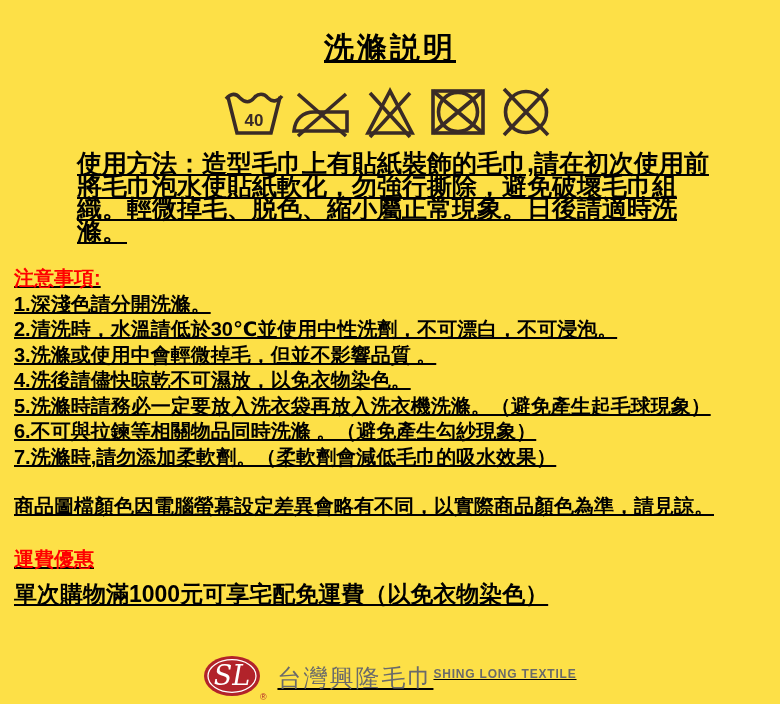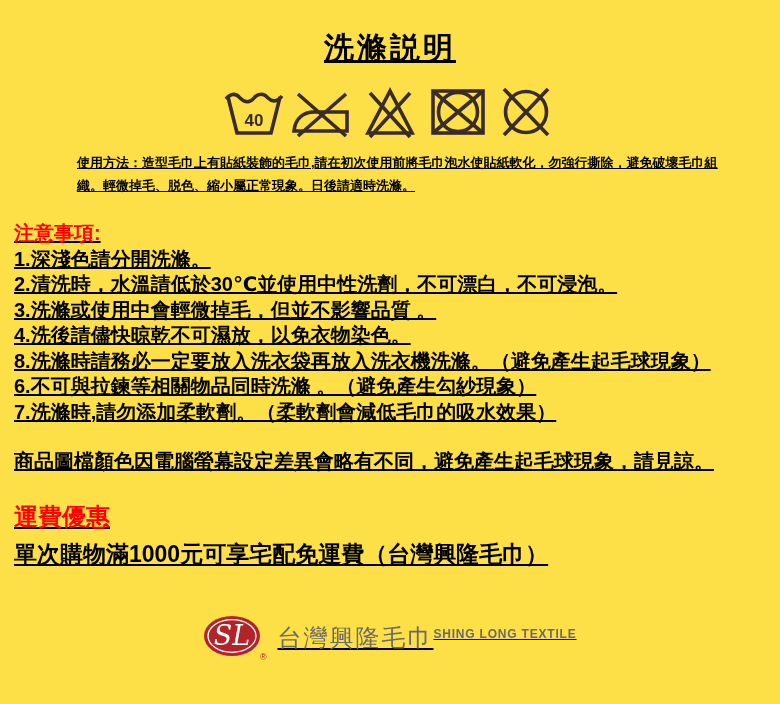--- a/index.html
+++ b/index.html
@@ -26,30 +26,30 @@
     align-items:flex-end;
     gap:8px;
     height:56px;
   }
   .symbols svg { display:block; }
   .ink { stroke:var(--symbol_ink,#3a2b26); fill:none; stroke-width:3.6; }
   .ink-txt { fill:var(--symbol_ink,#3a2b26); font-weight:bold; font-size:17px; font-family:"Liberation Sans",sans-serif; }
   .usage {
     margin:13px 60px 0 77px;
     width:645px;
-    font-size:13px;
+    font-size:25px;
     line-height:22.5px;
     font-weight:bold;
     word-break:break-all;
   }
   .notices { margin:24px 12px 0 14px; font-size:20px; line-height:25.5px; font-weight:bold; }
   .red { color:var(--accent_red,#f00); }
   .disclaimer { margin:23px 0 0 14px; font-size:20px; font-weight:bold; }
   .shipping { margin:26px 0 0 14px; }
-  .shipping-heading { font-size:24px; font-weight:bold; }
+  .shipping-heading { font-size:20px; font-weight:bold; }
   .shipping-text { margin-top:6px; font-size:23px; font-weight:bold; }
   .footer {
     margin-top:44px;
     display:flex;
     justify-content:center;
     align-items:center;
     gap:10px;
   }
   .brand-text { display:flex; flex-direction:row; }
   .brand-zh {
@@ -111,30 +111,30 @@
   </div>
 
   <p class="usage">使用方法：造型毛巾上有貼紙裝飾的毛巾,請在初次使用前將毛巾泡水使貼紙軟化，勿強行撕除，避免破壞毛巾組織。輕微掉毛、脱色、縮小屬正常現象。日後請適時洗滌。</p>
 
   <div class="notices">
     <div class="red">注意事項:</div>
     <div>1.深淺色請分開洗滌。</div>
     <div>2.清洗時，水溫請低於30℃並使用中性洗劑，不可漂白，不可浸泡。</div>
     <div>3.洗滌或使用中會輕微掉毛，但並不影響品質 。</div>
     <div>4.洗後請儘快晾乾不可濕放，以免衣物染色。</div>
-    <div>8.洗滌時請務必一定要放入洗衣袋再放入洗衣機洗滌。（避免產生起毛球現象）</div>
+    <div>5.洗滌時請務必一定要放入洗衣袋再放入洗衣機洗滌。（避免產生起毛球現象）</div>
     <div>6.不可與拉鍊等相關物品同時洗滌 。（避免產生勾紗現象）</div>
     <div>7.洗滌時,請勿添加柔軟劑。（柔軟劑會減低毛巾的吸水效果）</div>
   </div>
 
-  <p class="disclaimer">商品圖檔顏色因電腦螢幕設定差異會略有不同，避免產生起毛球現象，請見諒。</p>
+  <p class="disclaimer">商品圖檔顏色因電腦螢幕設定差異會略有不同，以實際商品顏色為準，請見諒。</p>
 
   <div class="shipping">
     <div class="red shipping-heading">運費優惠</div>
-    <div class="shipping-text">單次購物滿1000元可享宅配免運費（台灣興隆毛巾）</div>
+    <div class="shipping-text">單次購物滿1000元可享宅配免運費（以免衣物染色）</div>
   </div>
 
   <div class="footer">
     <svg width="64" height="48" viewBox="0 0 64 48">
       <ellipse cx="29" cy="22" rx="28" ry="20" fill="#b2232a"></ellipse>
       <ellipse cx="29" cy="22" rx="24" ry="16.3" fill="none" stroke="#ffffff" stroke-width="1.3"></ellipse>
       <text class="sl-mono" x="29" y="31" text-anchor="middle">SL</text>
       <text class="reg-mark" x="57" y="46">®</text>
     </svg>
     <div class="brand-text">

